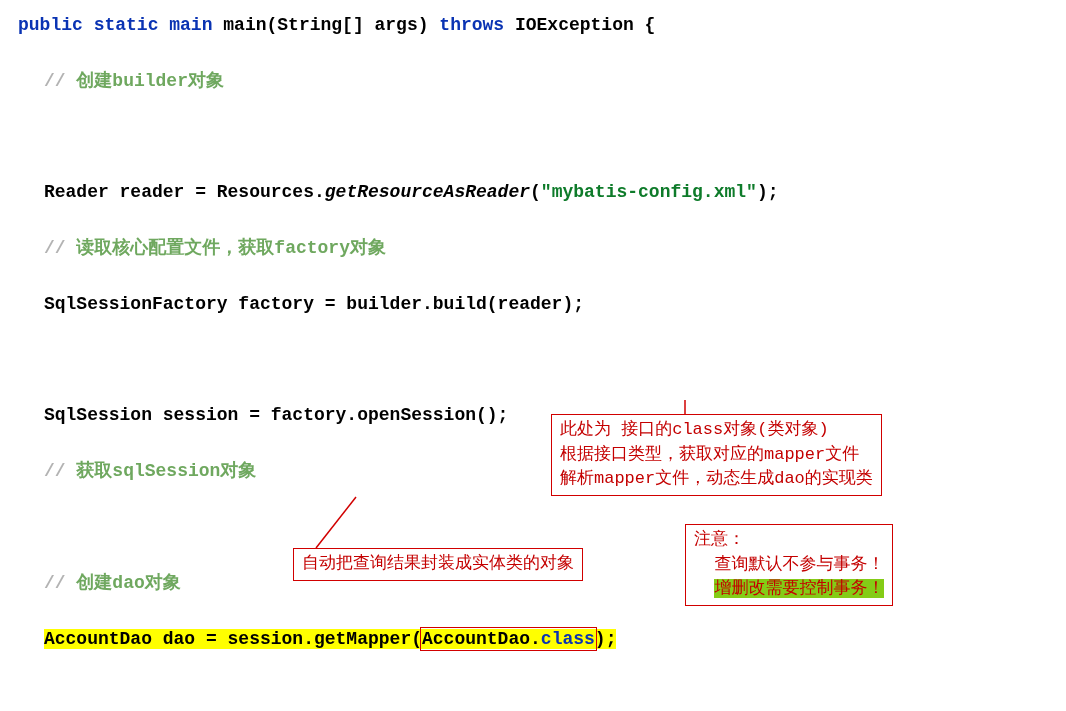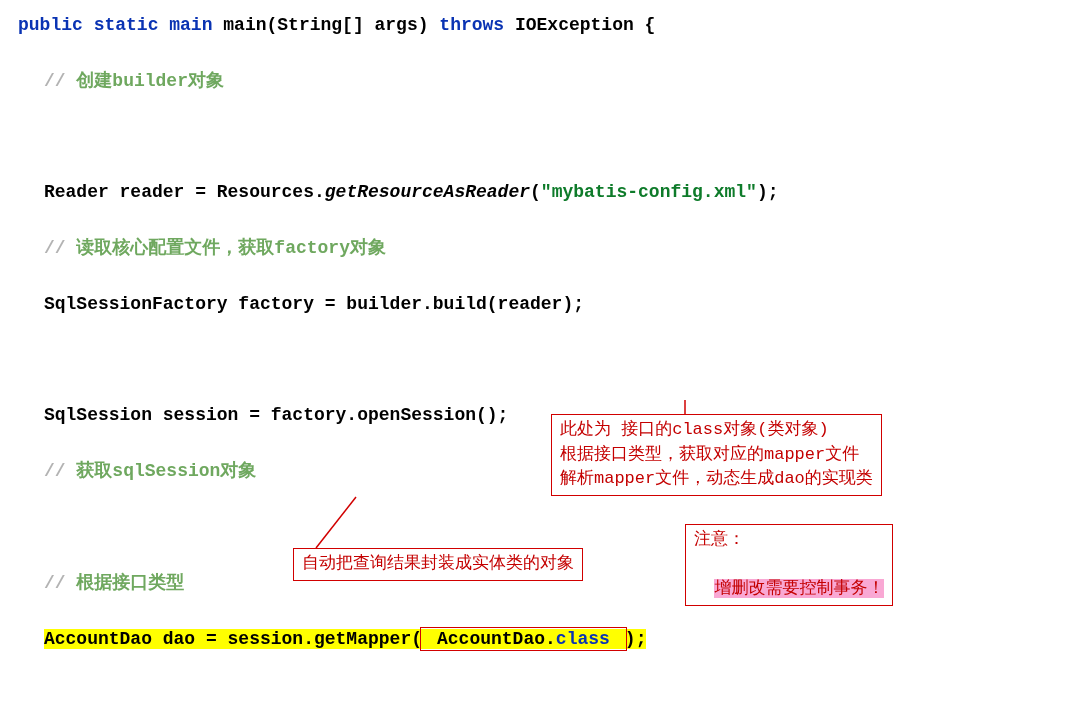--- a/index.html
+++ b/index.html
@@ -26,39 +26,39 @@
     font-family: inherit;
     font-size: inherit;
     font-weight: inherit;
   }
   .line { display: block; }
   .indent { display: inline-block; width: 2.4ch; }
 
   .hl-yellow { background: #ffff00; }
   .red-box {
     border: 1.5px solid #d10000;
-    padding: 0 16px;
+    padding: 0 1px;
     margin: -1px -2px;
     display: inline-block;
     line-height: 1.25;
   }
 
   .callout-box {
     position: absolute;
     border: 1.5px solid #d10000;
     background: #fff;
     color: #c40000;
     font-family: Liberation Mono, monospace;
     font-weight: normal;
     font-size: 17px;
     line-height: 1.45;
     padding: 3px 8px;
     white-space: nowrap;
   }
-  .callout-box .hl { background: #f9a8d4; text-align: center; }
+  .callout-box .hl { background: #84cc16; text-align: center; }
 
   svg.overlay {
     position: absolute;
     left: 0; top: 0;
     width: 100%; height: 100%;
     pointer-events: none;
   }
 </style>
 </head>
 <body>
@@ -66,21 +66,21 @@
 <pre><span class="line"><span class="kw">public</span> <span class="kw">static</span> <span class="kw">main</span> <span>main(String[] args)</span> <span class="kw">throws</span> <span>IOException {</span></span>
 <span class="line"><span class="indent"></span><span class="cm">//</span><span class="cm-zh"> 创建builder对象</span></span>
 <span class="line"> </span>
 <span class="line"><span class="indent"></span><span>Reader reader = Resources.</span><span class="it">getResourceAsReader</span><span>(</span><span class="str">"mybatis-config.xml"</span><span>);</span></span>
 <span class="line"><span class="indent"></span><span class="cm">//</span><span class="cm-zh"> 读取核心配置文件，获取factory对象</span></span>
 <span class="line"><span class="indent"></span><span>SqlSessionFactory factory = builder.build(reader);</span></span>
 <span class="line"> </span>
 <span class="line"><span class="indent"></span><span>SqlSession session = factory.openSession();</span></span>
 <span class="line"><span class="indent"></span><span class="cm">//</span><span class="cm-zh"> 获取sqlSession对象</span></span>
 <span class="line"> </span>
-<span class="line"><span class="indent"></span><span class="cm">//</span><span class="cm-zh"> 根据接口类型</span></span>
+<span class="line"><span class="indent"></span><span class="cm">//</span><span class="cm-zh"> 创建dao对象</span></span>
 <span class="line" id="line-getmapper"><span class="indent"></span><span class="hl-yellow"><span>AccountDao dao = session.getMapper(</span><span id="box-class" class="red-box"><span>AccountDao</span><span>.</span><span class="kw">class</span></span><span>);</span></span></span>
 
 
 
 
 
 
 
 
 
@@ -91,20 +91,20 @@
   <span>根据接口类型，获取对应的mapper文件</span><br>
   <span>解析mapper文件，动态生成dao的实现类</span>
 </div>
 
 <div id="callout-2" class="callout-box" style="top:548px; left:293px;">
   <span>自动把查询结果封装成实体类的对象</span>
 </div>
 
 <div id="callout-3" class="callout-box" style="top:524px; left:685px;">
   <span>注意：</span><br>
-  &nbsp;&nbsp;<br>
+  &nbsp;&nbsp;<span>查询默认不参与事务！</span><br>
   &nbsp;&nbsp;<span class="hl">增删改需要控制事务！</span>
 </div>
 
 <svg class="overlay">
   <line x1="685" y1="400" x2="685" y2="414" stroke="#d10000" stroke-width="1.5"></line>
   <line x1="356" y1="497" x2="316" y2="548" stroke="#d10000" stroke-width="1.5"></line>
 </svg>
 
 </body></html>

